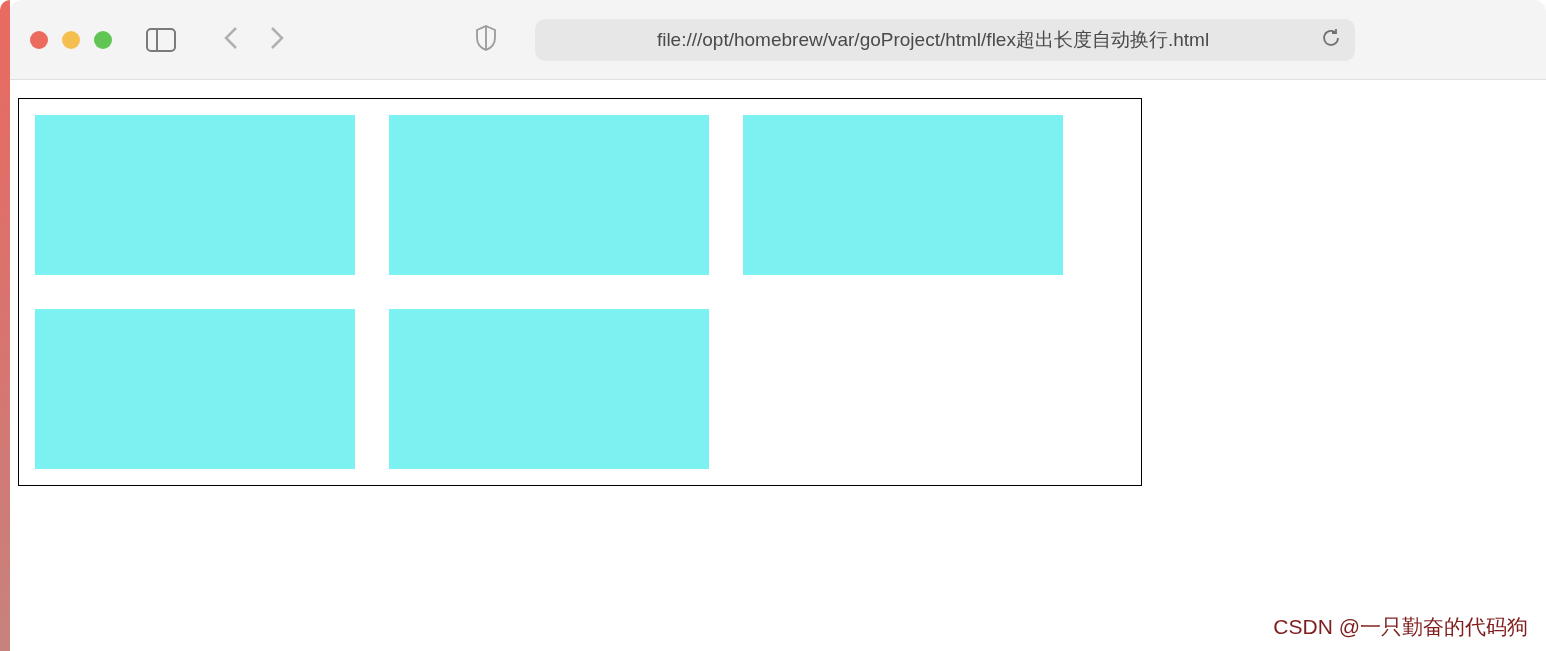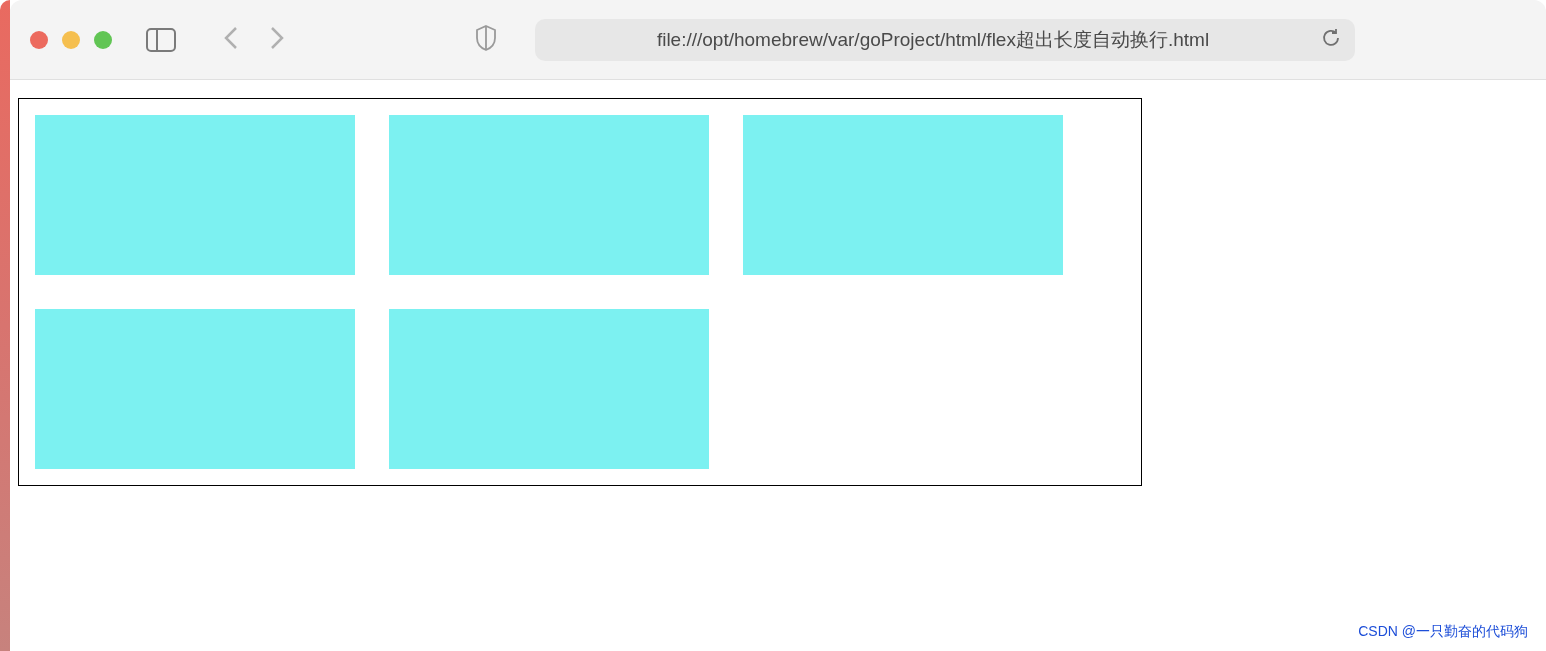--- a/index.html
+++ b/index.html
@@ -124,22 +124,22 @@
     }
     .flex-item {
       width: 320px;
       height: 160px;
       background: #7cf1f1;
     }
     .watermark {
       position: absolute;
       bottom: 10px;
       right: 18px;
-      color: #1d4ed8;
-      font-size: 14px;
+      color: #7f1d1d;
+      font-size: 21px;
     }
   </style>
 </head>
 <body>
 
 <div class="left-edge"></div>
 
 <div class="browser-chrome">
   <div class="traffic-lights">
     <div class="traffic-light tl-close"></div>

